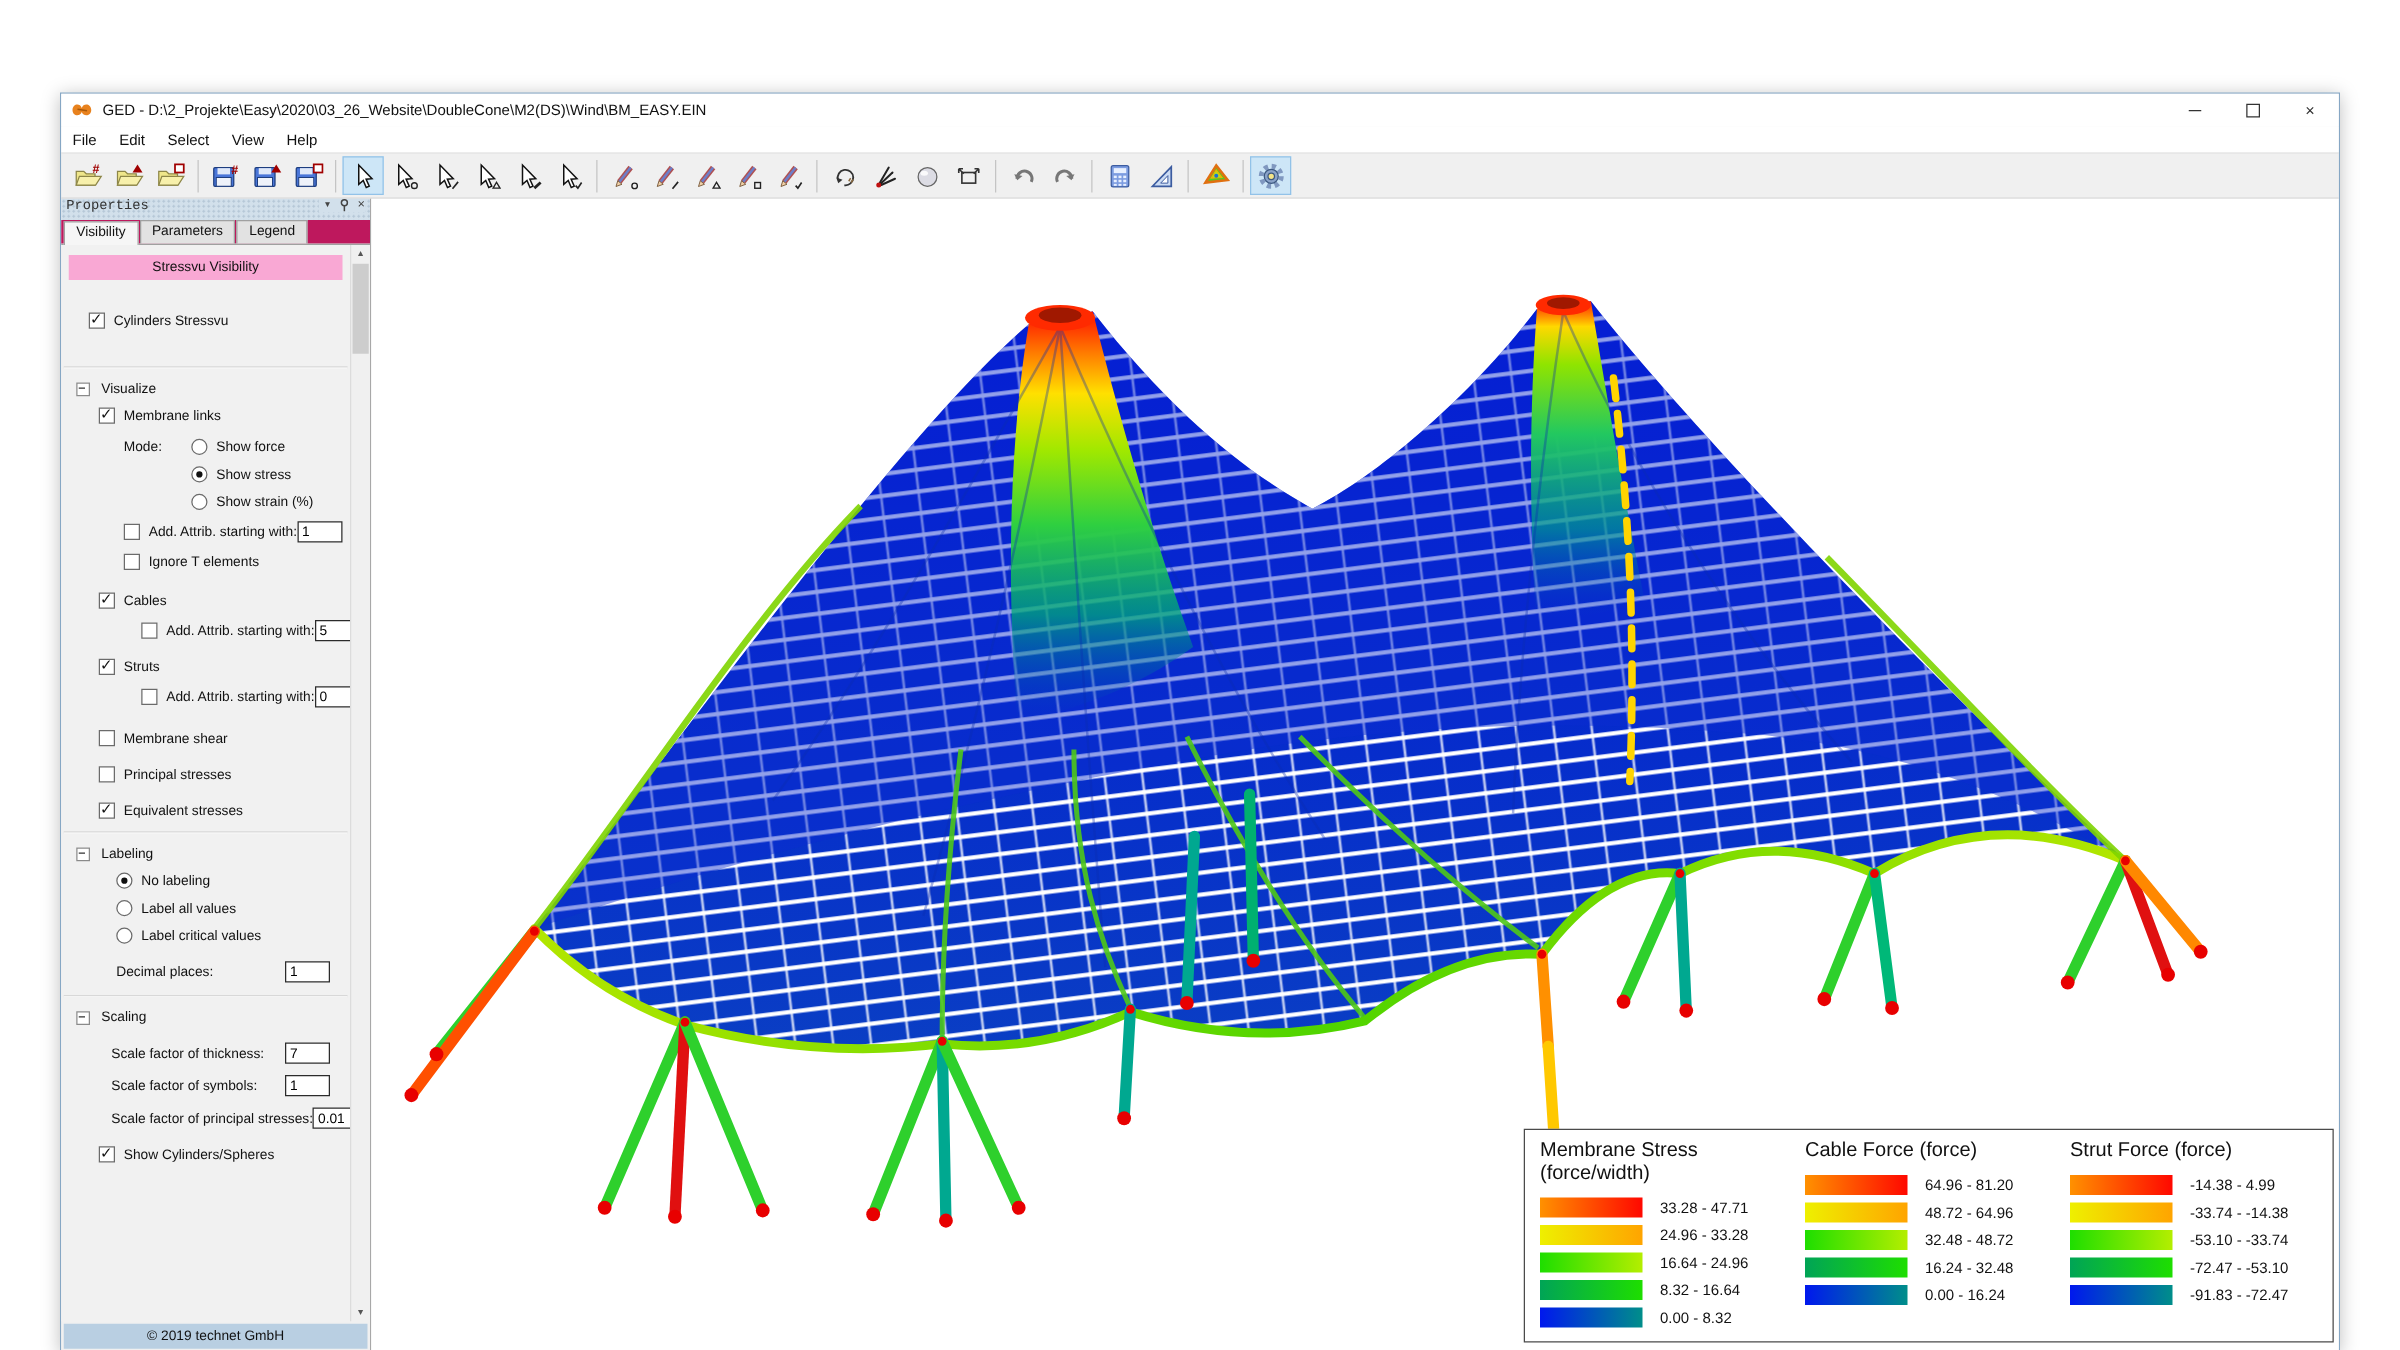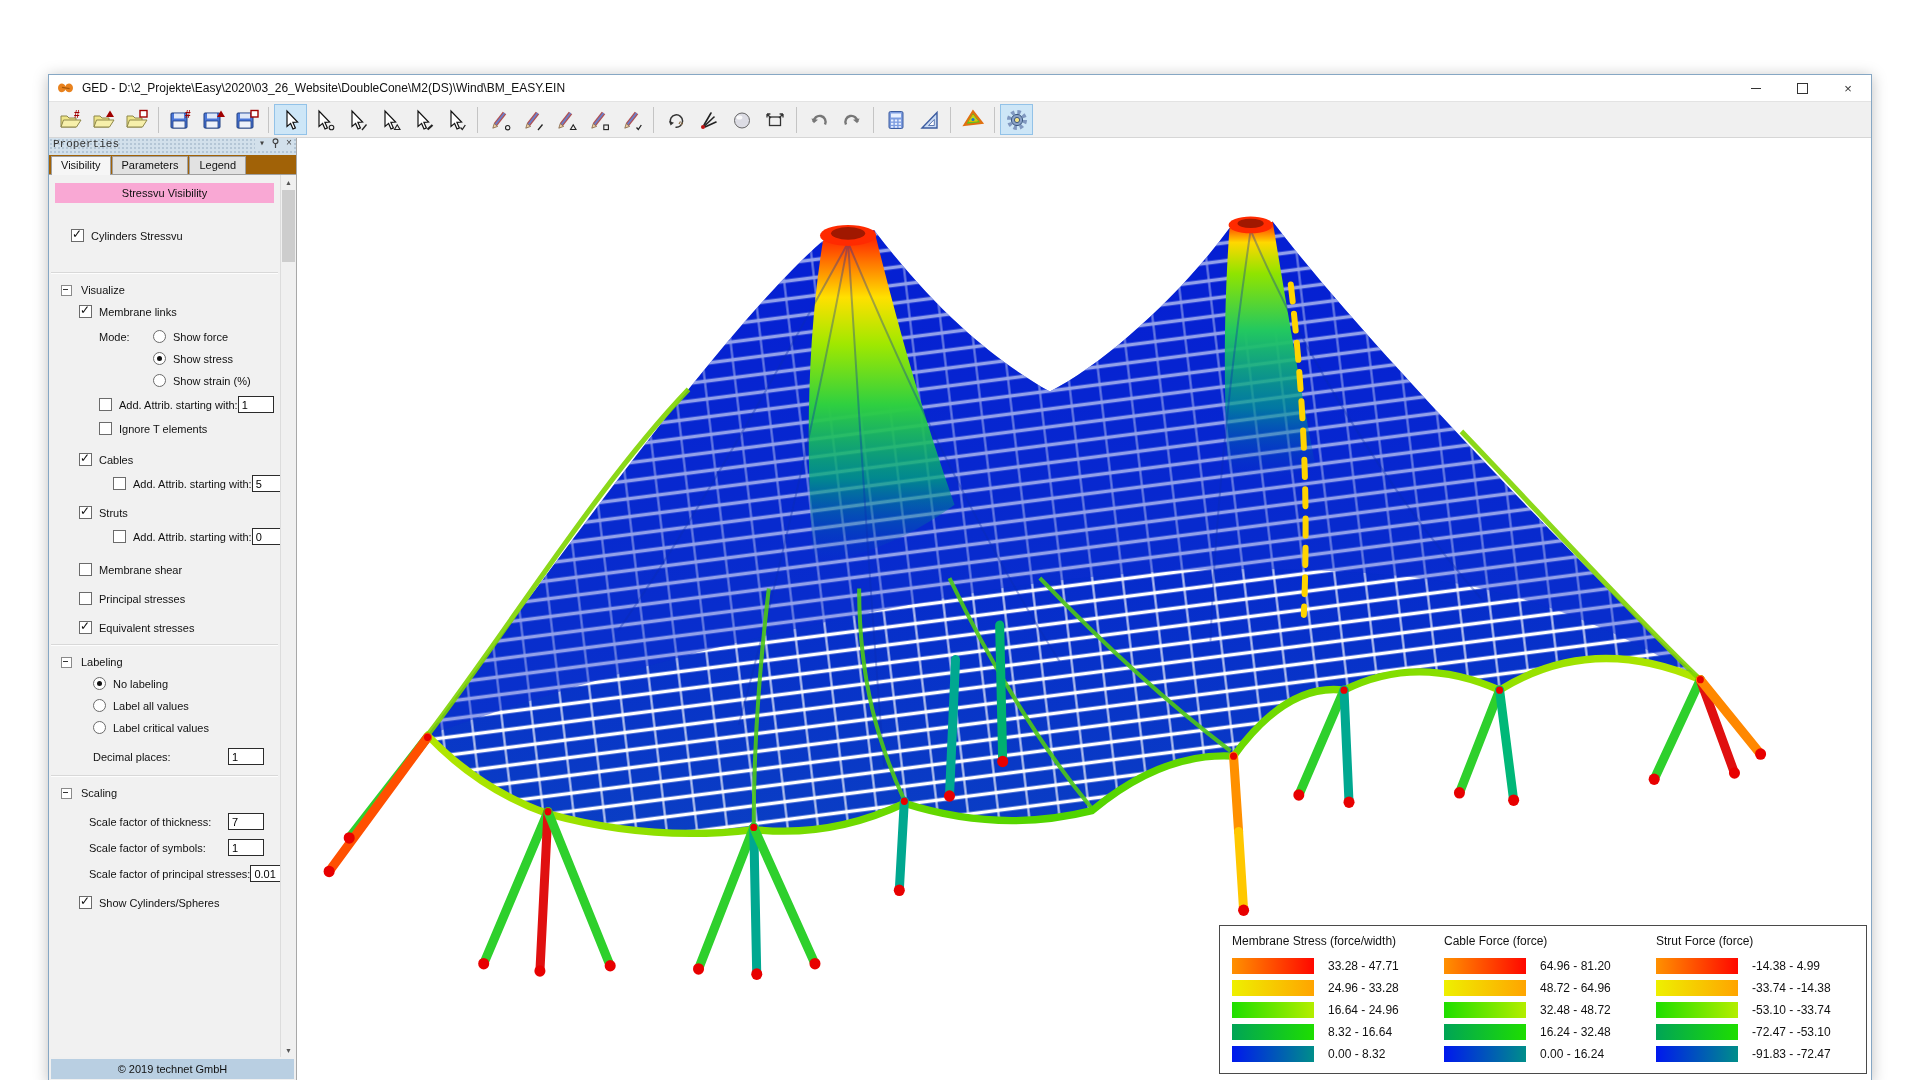--- a/index.html
+++ b/index.html
@@ -24,21 +24,21 @@
   .tb-btn.selected{background:#cde6f7;border:1px solid #92c2e8;}
   .tb-sep{width:1px;height:26px;background:#c4c4c4;margin:0 5px;flex:none;}
   
   .main{flex:1;display:flex;min-height:0;}
   
   .panel{width:247px;flex:none;background:#f0f0f0;border-right:1px solid #a8a8a8;display:flex;flex-direction:column;min-height:0;}
   .panel-titlebar{height:17px;flex:none;background:#d2e0eb;background-image:radial-gradient(#b4c6d6 1px,transparent 1px);background-size:4px 4px;
     display:flex;align-items:flex-start;font-size:11px;color:#333;padding:0 4px;font-family:Liberation Mono, monospace;}
   .pt-buttons{margin-left:auto;display:flex;align-items:center;gap:6px;background:#d2e0eb;padding-left:4px;}
   .pt-btn{font-size:10px;color:#444;line-height:10px;}
-  .panel-tabs{height:19px;flex:none;display:flex;align-items:flex-end;background:#a16207;padding-left:2px;font-size:11px;}
+  .panel-tabs{height:19px;flex:none;display:flex;background:#be185d;padding-left:2px;font-size:11px;}
   .tab{padding:2px 9px 3px 9px;border:1px solid #a0a0a0;border-bottom:none;background:#e2e2e2;margin-right:1px;}
   .tab.active{background:#f6f6f6;position:relative;top:1px;padding-bottom:4px;}
   .panel-body{flex:1;display:flex;min-height:0;border-top:1px solid #a0a0a0;background:#f1f1f1;}
   .panel-content{flex:1;overflow:hidden;font-size:11px;}
   .blue-band{background:#f9a8d4;text-align:center;padding:4px 0;margin:8px 6px 0 6px;font-size:11px;}
   .footer-band{background:#b9cfe2;text-align:center;padding:4px 0;margin:2px 2px 2px 2px;font-size:11px;flex:none;}
   .panel-scroll{width:15px;flex:none;background:#f0f0f0;border-left:1px solid #dcdcdc;display:flex;flex-direction:column;align-items:center;}
   .sb-arrow{height:14px;width:100%;display:flex;align-items:center;justify-content:center;font-size:7px;color:#555;}
   .sb-thumb{width:13px;height:72px;background:#cdcdcd;margin-top:1px;}
   .prow{display:flex;align-items:center;margin:9px 0;}
@@ -53,21 +53,21 @@
   .collapse{flex:none;width:9px;height:9px;border:1px solid #8a8a8a;background:#fff;position:relative;margin-right:9px;}
   .collapse::after{content:"";position:absolute;left:1px;top:3px;width:5px;height:1px;background:#333;}
   .psep{height:1px;background:#d8d8d8;border-bottom:1px solid #fdfdfd;margin:10px 2px 4px 2px;}
   
   .viewport{flex:1;position:relative;background:#fff;min-width:0;}
   .viewport svg.scene{position:absolute;inset:0;width:100%;height:100%;}
   
   .legend{position:absolute;right:4px;bottom:7px;width:648px;background:#fff;border:1px solid #4a4a4a;
     padding:6px 0 8px 12px;box-sizing:border-box;display:flex;}
   .leg-col{width:212px;flex:none;}
-  .leg-title{font-size:12px;margin:2px 0 7px 0;}
+  .leg-title{font-size:16px;margin:2px 0 7px 0;}
   .leg-row{display:flex;align-items:center;height:22px;}
   .leg-swatch{width:82px;height:16px;margin-right:14px;flex:none;}
   .leg-label{font-size:12px;white-space:nowrap;}
   
   .statusbar{height:25px;flex:none;background:#f0f0f0;border-top:1px solid #d4d4d4;display:flex;align-items:stretch;font-size:12px;}
   .sb-cell{display:flex;align-items:center;padding:0 9px;border-left:1px solid #cfcfcf;box-sizing:border-box;}
   .sb-fill{flex:1;}
   .sb-grip{width:16px;display:flex;align-items:flex-end;justify-content:flex-end;padding:0 2px 2px 0;color:#9a9a9a;font-size:9px;letter-spacing:1px;}
 </style>
 </head>
@@ -85,20 +85,27 @@
       <span class="win-btn">
           <span class="min-glyph"></span>
         </span>
       <span class="win-btn">
           <span class="max-glyph"></span>
         </span>
       <span class="win-btn">×</span>
     </div>
   </div>
 
+  <div class="menubar">
+    <span class="menu-item">File</span>
+    <span class="menu-item">Edit</span>
+    <span class="menu-item">Select</span>
+    <span class="menu-item">View</span>
+    <span class="menu-item">Help</span>
+  </div>
 
   <div class="toolbar">
     <span class="tb-btn">
       <svg width="24" height="22" viewBox="0 0 24 22">
           <path d="M2 7 L2 18 L17 18 L17 9 L10 9 L8 7 Z" fill="#efe68a" stroke="#8d8648"></path>
           <path d="M4.5 11 L22 11 L17.5 18 L2 18 Z" fill="#f7f0ab" stroke="#8d8648"></path>
           <text x="15" y="8.5" font-size="10" font-weight="bold" fill="#a00000">#</text>
         </svg>
     </span>
     <span class="tb-btn">

